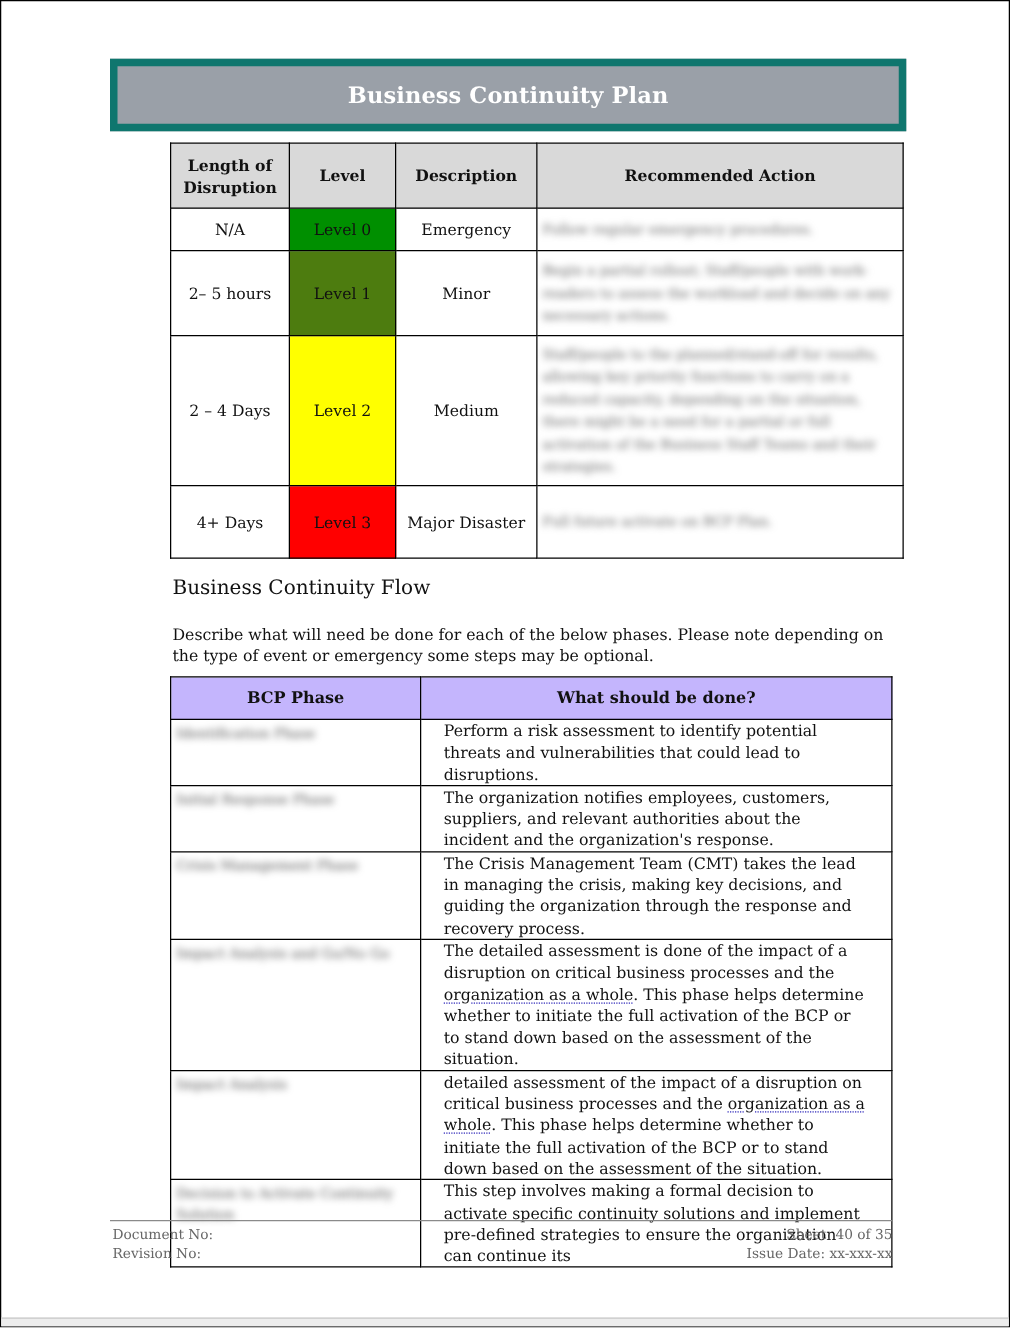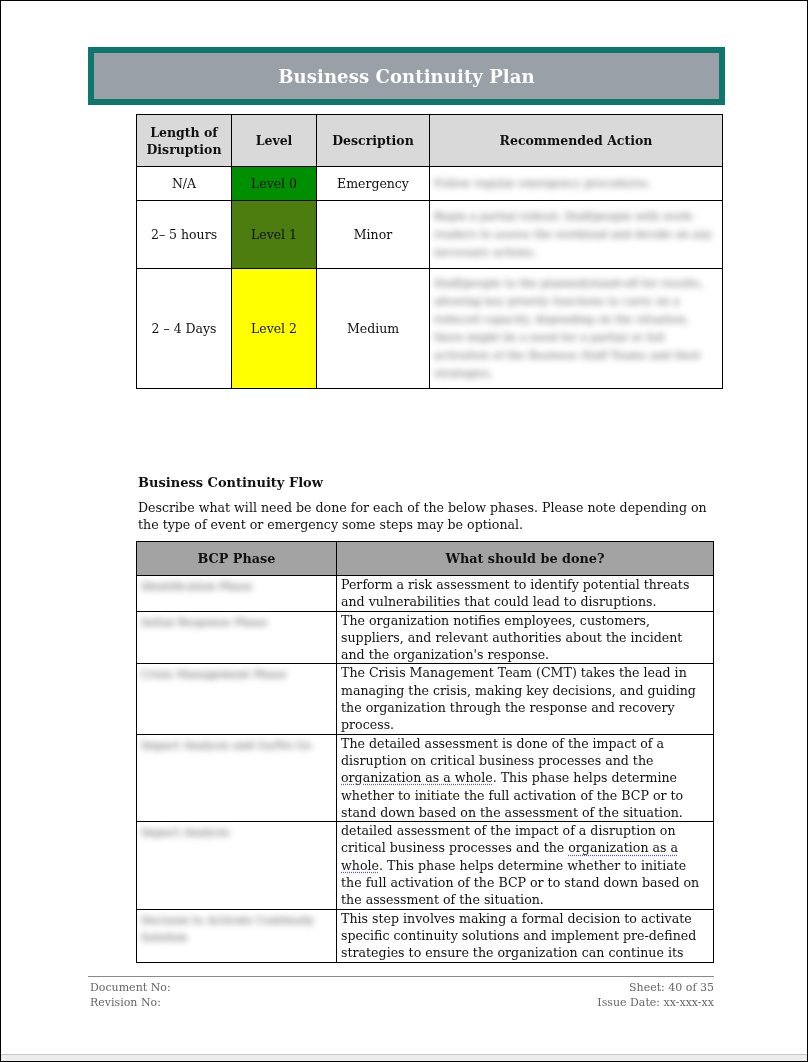--- a/index.html
+++ b/index.html
@@ -36,37 +36,37 @@
     border: 1px solid #000; text-align: center; vertical-align: middle; padding: 0 4px;
   }
   .level-table th { background: #d9d9d9; font-weight: bold; font-size: 12.5px; line-height: 17px; }
   .level-table td.level { color: #111; margin-left: 13px; }
   .blur {
     display: block; filter: blur(3px); color: #666; text-align: left;
     font-size: 11px; line-height: 18px; user-select: none;
   }
 
   .section-heading {
-    position: absolute; left: 138px; top: 475px; font-weight: bold; font-size: 13px;
+    position: absolute; left: 138px; top: 460px; font-weight: normal; font-size: 16px;
   }
   .section-desc {
     position: absolute; left: 138px; top: 499px; width: 585px;
     font-size: 12.6px; line-height: 17px;
   }
 
   .flow-table {
     position: absolute; left: 136px; top: 541px; width: 578px; font-size: 12.6px;
   }
   .flow-table th, .flow-table td { border: 1px solid #000; vertical-align: top; }
   .flow-table th {
-    background: #a3a3a3; font-weight: bold; text-align: center; height: 31px;
+    background: #c4b5fd; font-weight: bold; text-align: center; height: 31px;
     vertical-align: middle; font-size: 12.8px;
   }
   .flow-table td.phase { width: 191px; padding: 2px 4px; }
-  .flow-table td.action { padding: 0 4px; line-height: 17.3px; }
+  .flow-table td.action { padding: 0 18px; line-height: 17.3px; }
   .phase .blur { font-size: 11px; line-height: 17px; color: #555; }
   .squiggle { text-decoration: underline dotted #5a55c8; text-underline-offset: 2px; }
 
   .footer-rule {
     position: absolute; left: 88px; top: 976px; width: 626px; border-top: 1px solid #8a8a8a;
   }
   .footer-left, .footer-right {
     position: absolute; top: 980px; font-size: 11px; line-height: 15px; color: #666;
   }
   .footer-left { left: 90px; }
@@ -107,20 +107,28 @@
       <td>
           <span class="blur">Begin a partial rollout; Staff/people with work-readers to assess the workload and decide on any necessary actions.</span>
         </td>
     </tr>
     <tr style="height:120px">
       <td>2 – 4 Days</td>
       <td class="level" style="background:#ffff00">Level 2</td>
       <td>Medium</td>
       <td>
           <span class="blur">Staff/people to the planned/stand-off for results, allowing key priority functions to carry on a reduced capacity, depending on the situation, there might be a need for a partial or full activation of the Business Staff Teams and their strategies.</span>
+        </td>
+    </tr>
+    <tr style="height:58px">
+      <td>4+ Days</td>
+      <td class="level" style="background:#ff0000">Level 3</td>
+      <td>Major Disaster</td>
+      <td>
+          <span class="blur">Full future activate on BCP Plan.</span>
         </td>
     </tr>
   </tbody>
 </table>
 
 <div class="section-heading">Business Continuity Flow</div>
 <div class="section-desc">Describe what will need be done for each of the below phases. Please note depending on the type of event or emergency some steps may be optional.</div>
 
 <table class="flow-table">
   <thead>

